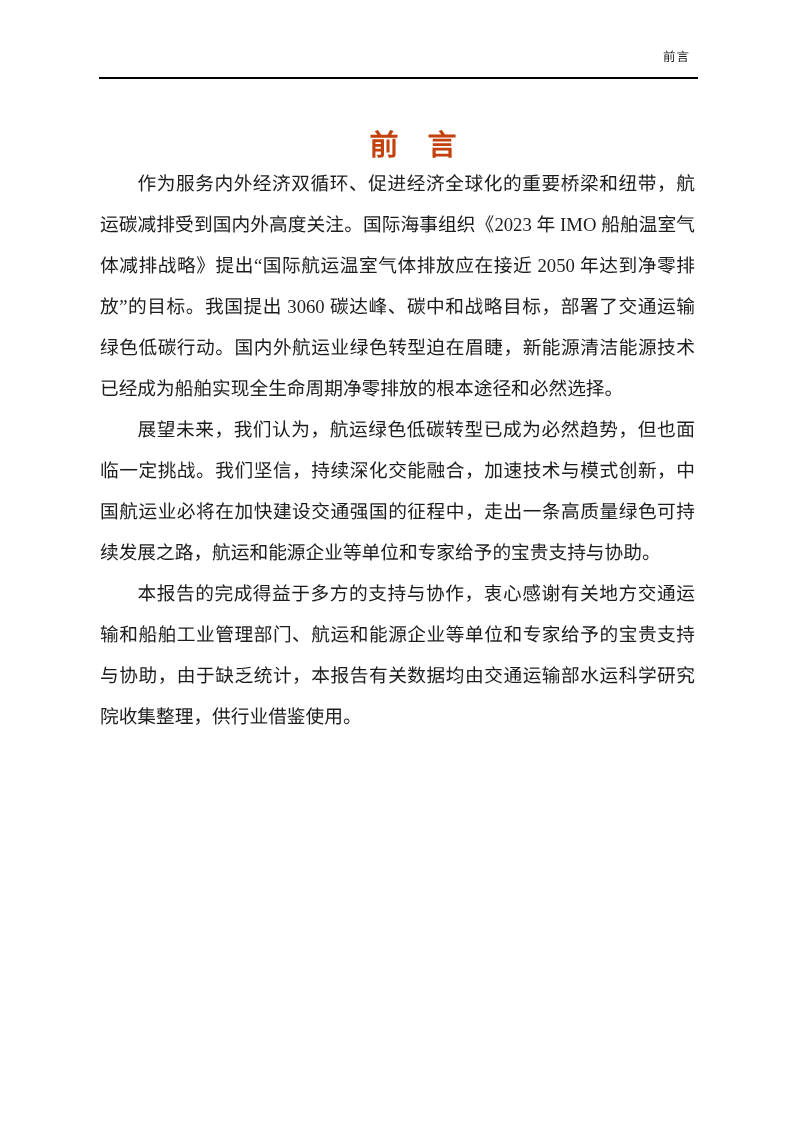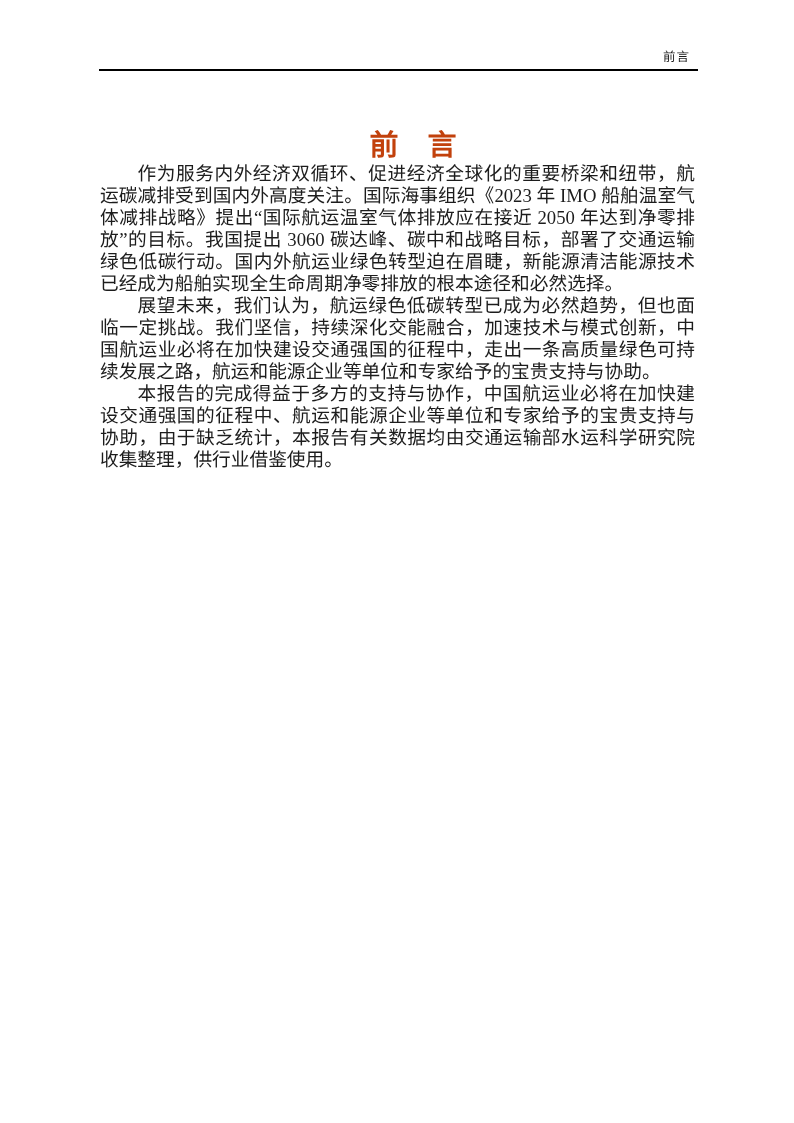--- a/index.html
+++ b/index.html
@@ -19,21 +19,21 @@
     color: #1a1a1a;
   }
   
   .running-header {
     position: absolute;
     left: 99px;
     top: 47px;
     width: 599px;
     border-bottom: 2px solid #000000;
     text-align: right;
-    padding-bottom: 4px;
+    padding-bottom: 12px;
   }
   .running-header .label {
     font-size: 12.5px;
     line-height: 14px;
     letter-spacing: 1px;
     padding-right: 8px;
     color: #1a1a1a;
   }
   
   .doc-title {
@@ -48,21 +48,21 @@
     font-weight: bold;
     color: #c2410c;
   }
   
   .doc-body {
     position: absolute;
     left: 100px;
     top: 163px;
     width: 595px;
     font-size: 18.7px;
-    line-height: 22px;
+    line-height: 41px;
     text-align: justify;
     text-justify: inter-ideograph;
     color: #1c1c1c;
   }
   .doc-body p {
     margin: 0;
     padding: 0;
     text-indent: 2em;
   }
 </style>
@@ -75,16 +75,16 @@
     <span class="label">前言</span>
   </header>
 
   <h1 class="doc-title">
     <span>前　言</span>
   </h1>
 
   <main class="doc-body">
       <p>作为服务内外经济双循环、促进经济全球化的重要桥梁和纽带，航运碳减排受到国内外高度关注。国际海事组织《2023 年 IMO 船舶温室气体减排战略》提出“国际航运温室气体排放应在接近 2050 年达到净零排放”的目标。我国提出 3060 碳达峰、碳中和战略目标，部署了交通运输绿色低碳行动。国内外航运业绿色转型迫在眉睫，新能源清洁能源技术已经成为船舶实现全生命周期净零排放的根本途径和必然选择。</p>
       <p>展望未来，我们认为，航运绿色低碳转型已成为必然趋势，但也面临一定挑战。我们坚信，持续深化交能融合，加速技术与模式创新，中国航运业必将在加快建设交通强国的征程中，走出一条高质量绿色可持续发展之路，航运和能源企业等单位和专家给予的宝贵支持与协助。</p>
-      <p>本报告的完成得益于多方的支持与协作，中国航运业必将在加快建设交通强国的征程中、航运和能源企业等单位和专家给予的宝贵支持与协助，由于缺乏统计，本报告有关数据均由交通运输部水运科学研究院收集整理，供行业借鉴使用。</p>
+      <p>本报告的完成得益于多方的支持与协作，衷心感谢有关地方交通运输和船舶工业管理部门、航运和能源企业等单位和专家给予的宝贵支持与协助，由于缺乏统计，本报告有关数据均由交通运输部水运科学研究院收集整理，供行业借鉴使用。</p>
     </main>
 
 </div>
 
 </body></html>

